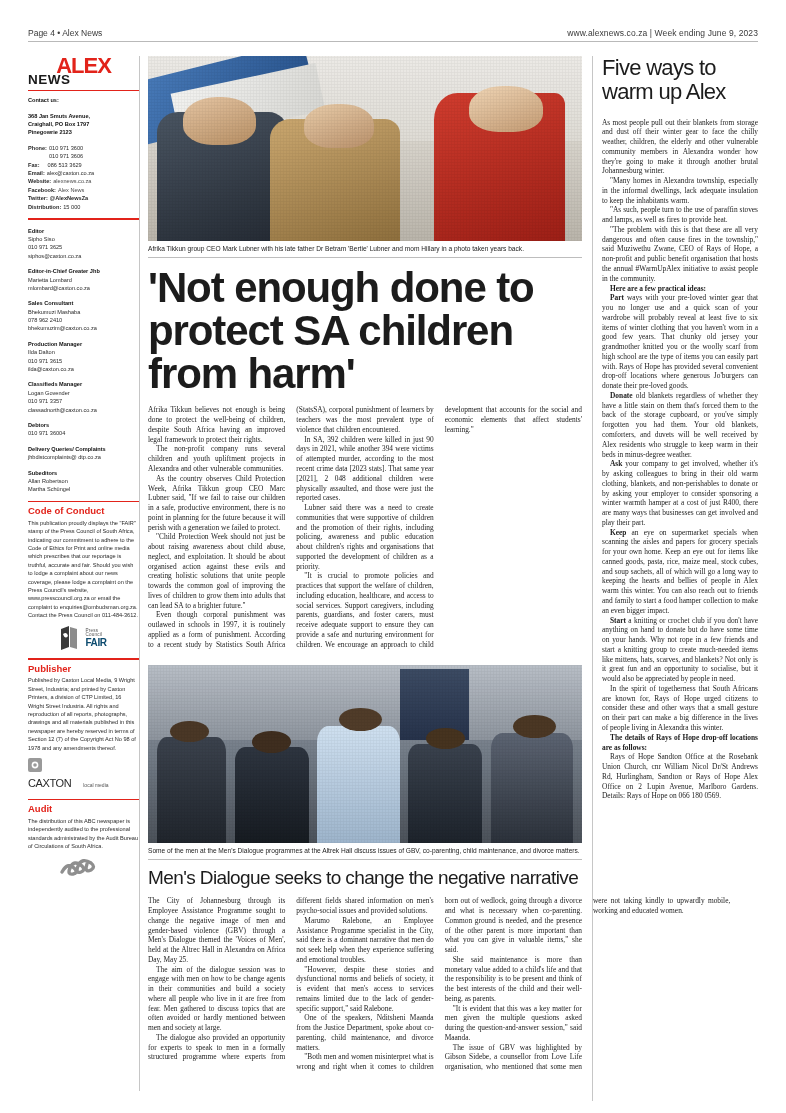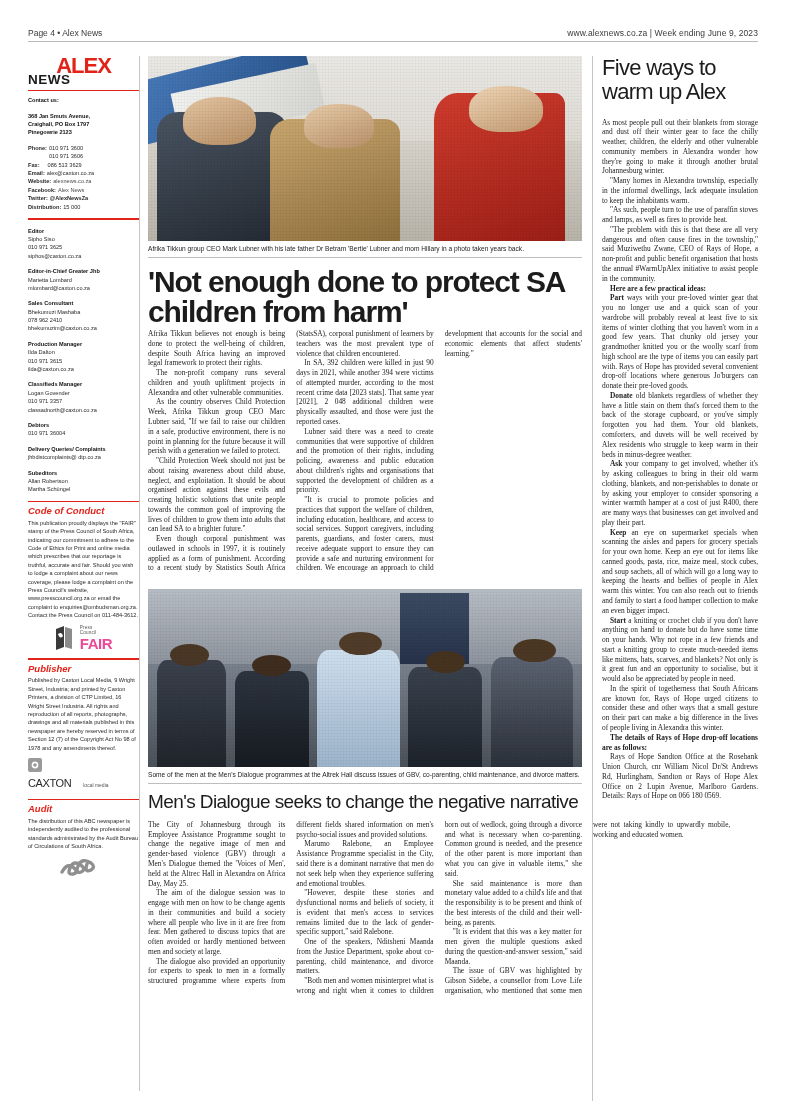--- a/index.html
+++ b/index.html
@@ -55,37 +55,37 @@
     display: block; text-align: left; margin-top: -3px; padding-right: 4px;
   }
   .logo-rule { height: 1.6px; background: #e2231a; margin-top: 3px; }
 
   .lbl { font-weight: bold; color: #111; }
   .sec-head { font-weight: bold; color: #111; margin-top: 7px; }
   .blk { margin-top: 7px; }
   .redrule { height: 1.6px; background: #e2231a; margin: 7px 0 4px 0; }
   .red-head {
     color: #e2231a; font-weight: bold; font-size: 9.5px;
-    line-height: 1.1; margin-bottom: 2px; font-style: italic;
+    line-height: 1.1; margin-bottom: 2px;
   }
   .kv { display: flex; }
   .kv .k { font-weight: bold; white-space: nowrap; margin-right: 2px; }
   .muted { color: #4a4a4a; }
 
   
   .fair-logo {
     display: flex; align-items: center; justify-content: center;
     margin: 6px 0 2px 0; gap: 3px;
   }
   .fair-mark {
     width: 22px; height: 26px; position: relative;
   }
   .fair-txt { line-height: 1; }
   .fair-small { font-size: 4.6px; color: #555; letter-spacing: .2px; }
-  .fair-big { font-size: 15px; font-weight: bold; color: #ec4899; letter-spacing: -.4px; }
+  .fair-big { font-size: 10px; font-weight: bold; color: #0c4a6e; letter-spacing: -.4px; }
 
   .caxton-logo { margin: 6px 0 2px 0; }
   .caxton-word { font-size: 11px; letter-spacing: -.4px; color: #2a2a2a; }
   .caxton-sub { font-size: 5px; color: #555; }
 
   .abc-logo { text-align: center; margin-top: 6px; }
 
   
   .photo {
     width: 100%; position: relative; overflow: hidden;
@@ -94,23 +94,23 @@
   .photo-1 { height: 185px; }
   .photo-2 { height: 178px; }
   .caption {
     font-family: "Liberation Sans", sans-serif;
     font-size: 6.6px; line-height: 1.35; color: #222;
     margin-top: 4px; padding-bottom: 3px;
     border-bottom: 1px solid #bdbdbd;
   }
   .headline-main {
     font-family: "Liberation Sans", sans-serif;
-    font-weight: bold; font-size: 30px; line-height: 1.02;
+    font-weight: bold; font-size: 42px; line-height: 1.02;
     letter-spacing: -1.1px; color: #1c1c1c;
-    margin: 9px 0 1px 0;
+    margin: 9px 0 10px 0;
   }
   .headline-sub {
     font-family: "Liberation Sans", sans-serif;
     font-weight: normal; font-size: 19px; line-height: 1.05;
     letter-spacing: -.6px; color: #1c1c1c;
     margin: 8px 0 8px 0;
   }
   .cols3 {
     column-count: 3; column-gap: 11px; column-fill: auto;
     font-size: 7.4px; line-height: 1.32; text-align: justify;

